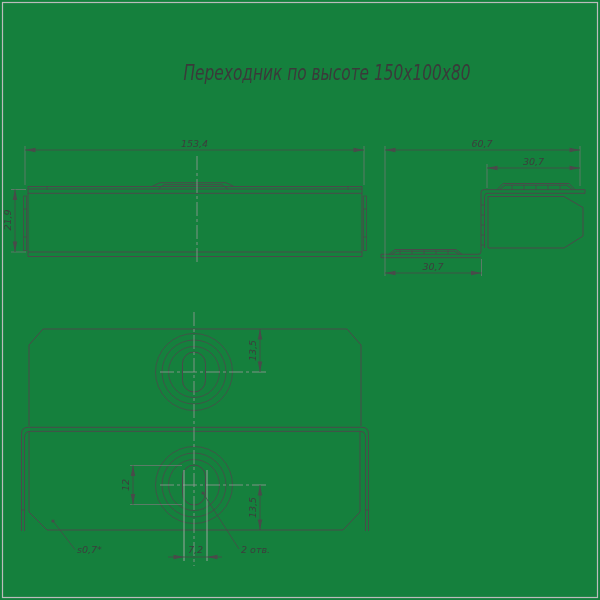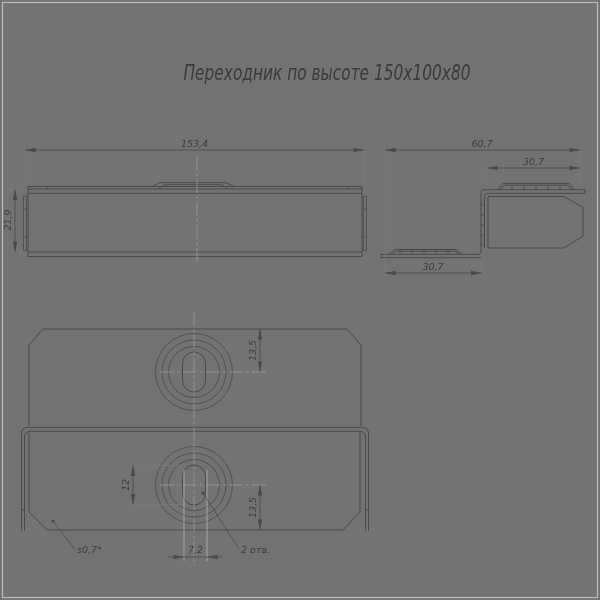--- a/index.html
+++ b/index.html
@@ -1,16 +1,16 @@
 <!DOCTYPE html>
 <html><head>
 <meta charset="utf-8">
 <style>
   html,body{margin:0;padding:0;background:#fff;}
-  .stage{position:relative;width:600px;height:600px;background:#737373;overflow:hidden;
+  .stage{position:relative;width:600px;height:600px;background:#15803d;overflow:hidden;
          font-family:"DejaVu Sans",sans-serif;}
   svg{display:block;}
   .outline{stroke:#4a4a4a;stroke-width:1;fill:none;stroke-linecap:butt;stroke-linejoin:miter;}
   .thin{stroke:#4a4a4a;stroke-width:.8;fill:none;}
   .dimline{stroke:#4a4a4a;stroke-width:.8;fill:none;}
   .extline{stroke:#7a7a7a;stroke-width:.7;fill:none;}
   .extlight{stroke:#aaaaaa;stroke-width:.9;fill:none;}
   .centerline{stroke:#9a9a9a;stroke-width:.8;fill:none;stroke-dasharray:14 3 3 3;}
   .arr{fill:#4a4a4a;stroke:none;}
   .dim-text{font-family:"DejaVu Sans",sans-serif;font-style:italic;font-size:9.5px;fill:#3d3d3d;}

